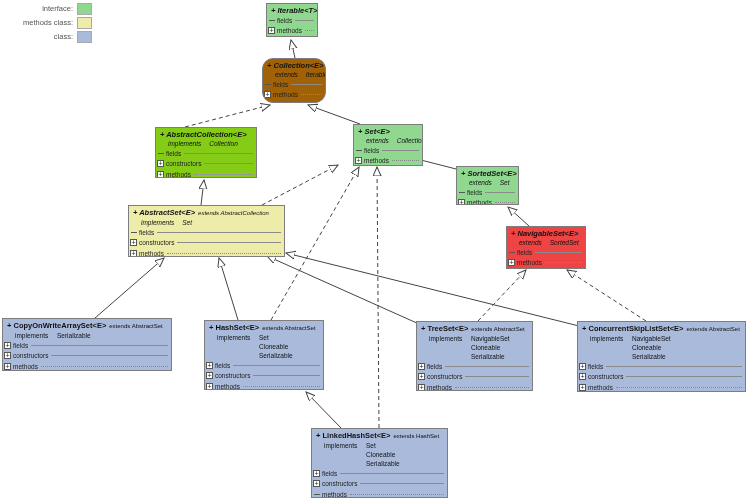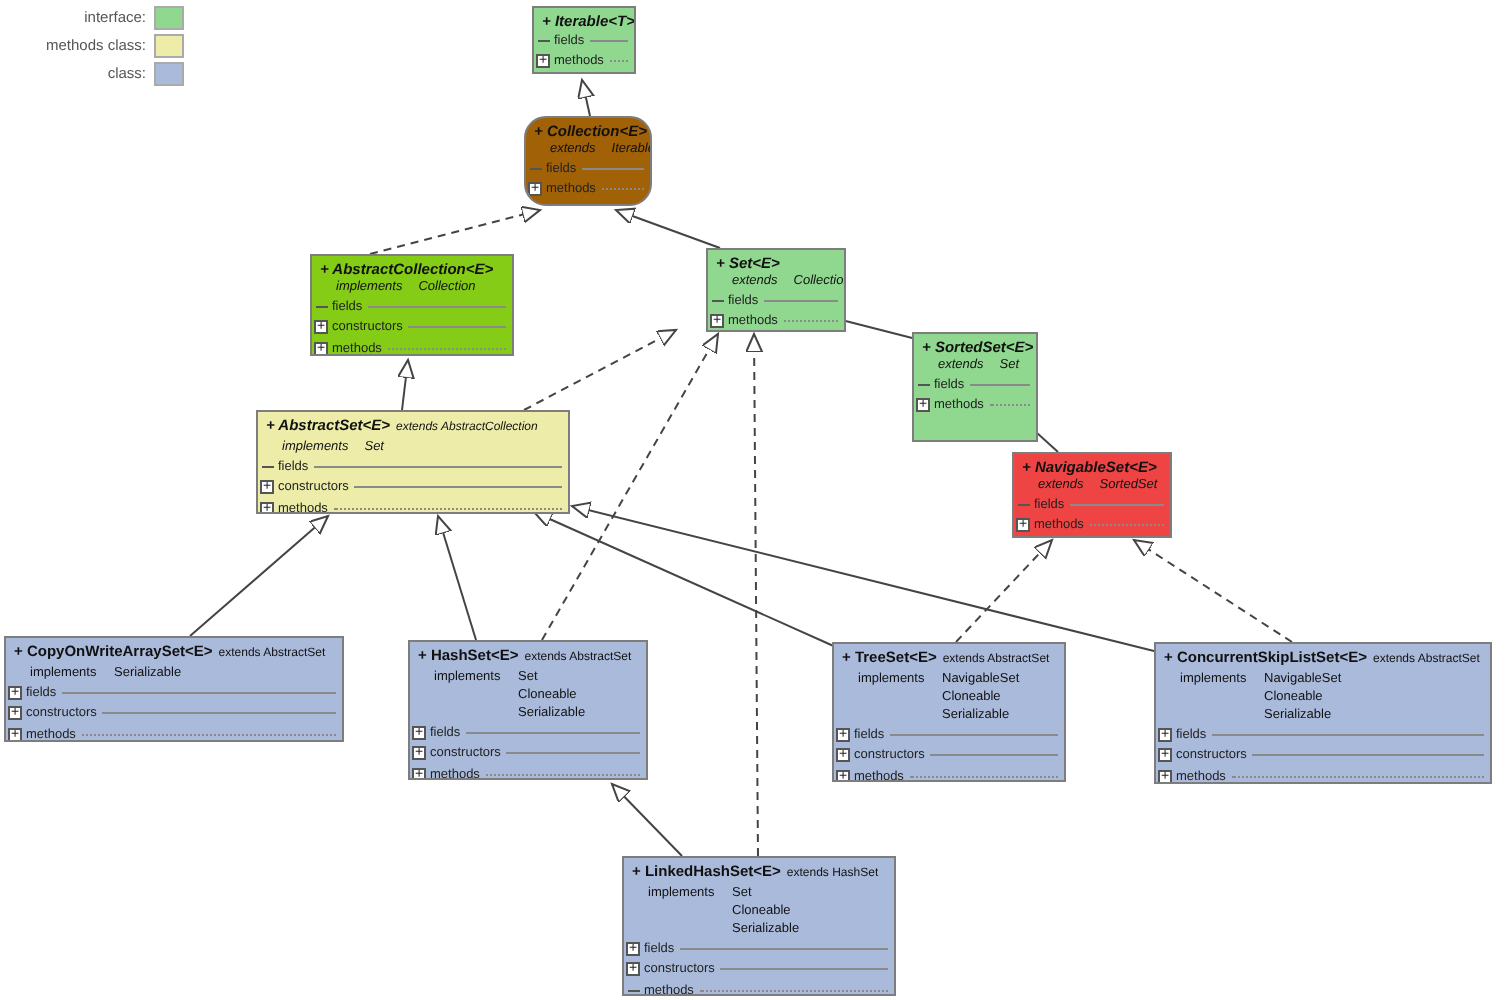--- a/index.html
+++ b/index.html
@@ -39,21 +39,21 @@
   .dashico{width:6px;height:1px;background:#555;flex:none;margin:0 2px 0 1px;}
   .lbl{font-size:6.5px;margin-right:3px;white-space:nowrap;color:#222;}
   .rule{flex:1;border-top:1px solid #8a8a8a;height:0;}
   .row.dotted .rule{border-top-style:dotted;}
 
   
   #b-iterable             {left:266px;top:3px;  width:52px; height:34px;}
   #b-collection           {left:262px;top:58px; width:64px; height:45px;}
   #b-abstractCollection   {left:155px;top:127px;width:102px;height:51px;}
   #b-set                  {left:341px;top:124px;width:70px; height:42px;margin-left:12px;}
-  #b-sortedSet            {left:456px;top:166px;width:63px; height:55px;}
+  #b-sortedSet            {left:456px;top:166px;width:63px; height:39px;}
   #b-navigableSet         {left:506px;top:226px;width:80px; height:43px;}
   #b-abstractSet          {left:128px;top:205px;width:157px;height:52px;}
   #b-copyOnWriteArraySet  {left:2px;  top:318px;width:170px;height:53px;}
   #b-hashSet              {left:204px;top:320px;width:120px;height:70px;}
   #b-treeSet              {left:416px;top:321px;width:117px;height:70px;}
   #b-concurrentSkipListSet{left:577px;top:321px;width:169px;height:71px;}
   #b-linkedHashSet        {left:311px;top:428px;width:137px;height:70px;}
 
   .edge{stroke:#444;stroke-width:1;fill:none;}
   .edge.dashed{stroke-dasharray:4,3;}

